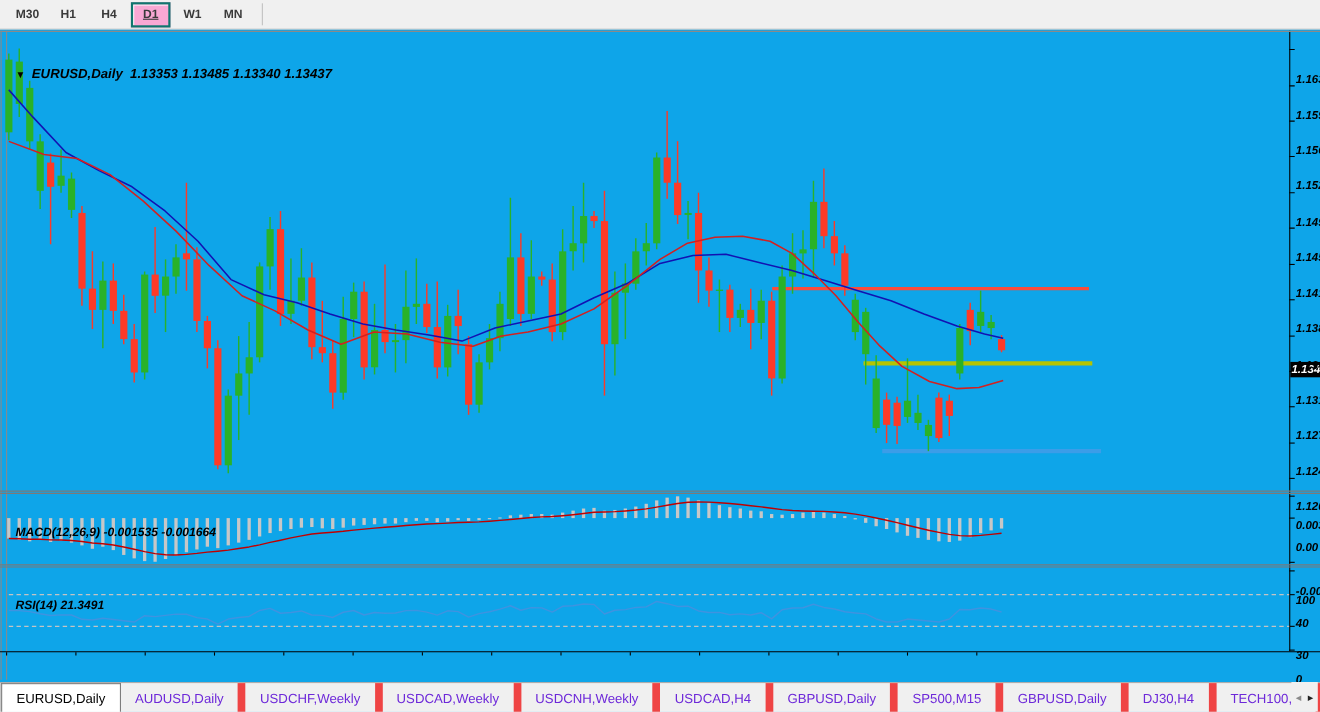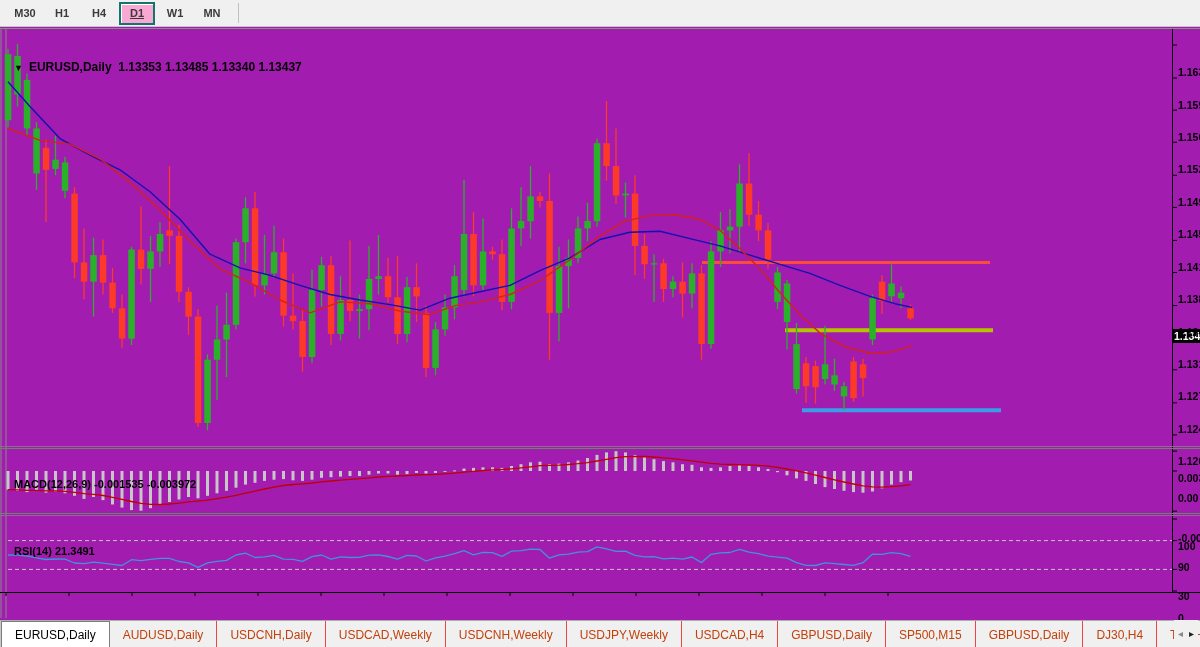--- a/index.html
+++ b/index.html
@@ -6,37 +6,37 @@
   body{width:1200px;height:647px;position:relative;overflow:hidden;background:#ffffff;
        font-family:"Liberation Sans", sans-serif;-webkit-font-smoothing:none;}
   
   #toolbar{position:absolute;left:0;top:0;width:1200px;height:27px;background:#f0f0f0;
            border-bottom:1px solid #c6c6c6;display:flex;align-items:center;padding-left:8px;box-sizing:border-box;}
   .tf-btn{min-width:26px;height:19px;line-height:19px;text-align:center;font-size:11px;font-weight:700;
           color:#3a3a3a;margin-right:3px;padding:0 3px;border:1px solid transparent;cursor:default;}
   .tf-btn.active{background:#f9a8d4;border:2px solid #0f766e;box-shadow:inset 1px 1px 0 #ffffff;text-decoration:underline;}
   .tb-sep{width:1px;height:20px;background:#c0c0c0;margin:0 6px;}
   
-  #chart-area{position:absolute;left:0;top:27px;width:1200px;height:593px;background:#a21caf;}
+  #chart-area{position:absolute;left:0;top:27px;width:1200px;height:593px;background:#0ea5e9;font-style:italic;}
   svg{position:absolute;left:0;top:0;}
   
   .ovl{position:absolute;color:#000;white-space:nowrap;}
   #chart-title{left:14px;top:33px;font-size:12px;font-weight:700;}
   #chart-title .tri{font-size:9px;margin-right:6px;}
   .axis-lbl{left:1178px;font-size:10.5px;font-weight:700;}
   #price-badge{left:1173px;width:27px;padding:1px 0 1px 1px;background:#000;color:#fff;
                font-size:10.5px;font-weight:700;text-align:left;}
   .ind-lbl{left:14px;font-size:11px;font-weight:700;}
   .date-lbl{top:598px;font-size:10.5px;font-weight:700;}
   
   #tabbar{position:absolute;left:0;top:620px;width:1200px;height:27px;background:#f0f0f0;
           border-top:1px solid #adadad;display:flex;align-items:stretch;overflow:hidden;}
   #tab-grip{width:9px;background:#f7f7f7;border-right:1px solid #c9c9c9;}
-  .tab{display:flex;align-items:center;padding:0 13px;font-size:12px;color:#c2410c;
-       border-right:1px solid #ef4444;cursor:default;}
+  .tab{display:flex;align-items:center;padding:0 13px;font-size:12px;color:#6d28d9;
+       border-right:7px solid #ef4444;cursor:default;}
   .tab.active{background:#ffffff;color:#000;border:1px solid #7d7d7d;border-bottom:none;border-right:1px solid #7d7d7d;
               margin-top:0;font-weight:400;}
   #tab-arrows{position:absolute;right:2px;top:620px;height:27px;display:flex;align-items:center;gap:6px;
               padding:0 4px;background:#f0f0f0;}
   #tab-arrows span{font-size:10px;color:#222;}
   #tab-arrows .dim{color:#8a8a8a;}
 </style>
 </head>
 <body>
 
@@ -395,21 +395,21 @@
       <line x1="888" y1="593" x2="888" y2="596" stroke="#000" stroke-width="1"></line>
     </svg>
 
   <div id="chart-title" class="ovl">
     <span class="tri">▼</span><span>EURUSD,Daily</span>&nbsp;&nbsp;<span>1.13353 1.13485 1.13340 1.13437</span>
   </div>
 
   <div id="price-badge" class="ovl" style="top: 302.495px;">1.13437</div>
 
   <div id="macd-label" class="ind-lbl ovl" style="top:451px">
-    <span>MACD(12,26,9)</span> <span>-0.001535 -0.003972</span>
+    <span>MACD(12,26,9)</span> <span>-0.001535 -0.001664</span>
   </div>
   <div id="rsi-label" class="ind-lbl ovl" style="top:518px">
     <span>RSI(14)</span> <span>21.3491</span>
   </div>
   <div id="axis-labels">
       <div class="axis-lbl ovl" style="top: 38.5px;">1.16320</div>
       <div class="axis-lbl ovl" style="top: 71.5275px;">1.15960</div>
       <div class="axis-lbl ovl" style="top: 103.638px;">1.15610</div>
       <div class="axis-lbl ovl" style="top: 135.748px;">1.15260</div>
       <div class="axis-lbl ovl" style="top: 168.775px;">1.14900</div>
@@ -418,21 +418,21 @@
       <div class="axis-lbl ovl" style="top: 266.023px;">1.13840</div>
       <div class="axis-lbl ovl" style="top: 299.05px;">1.13480</div>
       <div class="axis-lbl ovl" style="top: 331.161px;">1.13130</div>
       <div class="axis-lbl ovl" style="top: 363.271px;">1.12780</div>
       <div class="axis-lbl ovl" style="top: 396.298px;">1.12420</div>
       <div class="axis-lbl ovl" style="top: 428.408px;">1.12070</div>
       <div class="axis-lbl ovl" style="top: 444.561px;">0.003216</div>
       <div class="axis-lbl ovl" style="top: 464.5px;">0.00</div>
       <div class="axis-lbl ovl" style="top: 504.707px;">-0.006485</div>
       <div class="axis-lbl ovl" style="top: 512.5px;">100</div>
-      <div class="axis-lbl ovl" style="top: 534.1px;">90</div>
+      <div class="axis-lbl ovl" style="top: 534.1px;">40</div>
       <div class="axis-lbl ovl" style="top: 562.9px;">30</div>
       <div class="axis-lbl ovl" style="top: 584.5px;">0</div>
     </div>
   <div id="date-labels">
       <div class="date-lbl ovl" style="left: 4px;">16 Oct 2018</div>
       <div class="date-lbl ovl" style="left: 67px;">25 Oct 2018</div>
       <div class="date-lbl ovl" style="left: 130px;">3 Nov 2018</div>
       <div class="date-lbl ovl" style="left: 193px;">13 Nov 2018</div>
       <div class="date-lbl ovl" style="left: 256px;">22 Nov 2018</div>
       <div class="date-lbl ovl" style="left: 319px;">1 Dec 2018</div>
@@ -445,24 +445,23 @@
       <div class="date-lbl ovl" style="left: 760px;">5 Feb 2019</div>
       <div class="date-lbl ovl" style="left: 823px;">14 Feb 2019</div>
       <div class="date-lbl ovl" style="left: 886px;">23 Feb 2019</div>
     </div>
 </div>
 
 <div id="tabbar">
   <div id="tab-grip"></div>
 <div class="tab active">EURUSD,Daily</div>
     <div class="tab">AUDUSD,Daily</div>
-    <div class="tab">USDCNH,Daily</div>
+    <div class="tab">USDCHF,Weekly</div>
     <div class="tab">USDCAD,Weekly</div>
     <div class="tab">USDCNH,Weekly</div>
-    <div class="tab">USDJPY,Weekly</div>
     <div class="tab">USDCAD,H4</div>
     <div class="tab">GBPUSD,Daily</div>
     <div class="tab">SP500,M15</div>
     <div class="tab">GBPUSD,Daily</div>
     <div class="tab">DJ30,H4</div>
     <div class="tab">TECH100,H</div>
   </div>
 <div id="tab-arrows">
   <span class="dim">◂</span>
   <span>▸</span>

